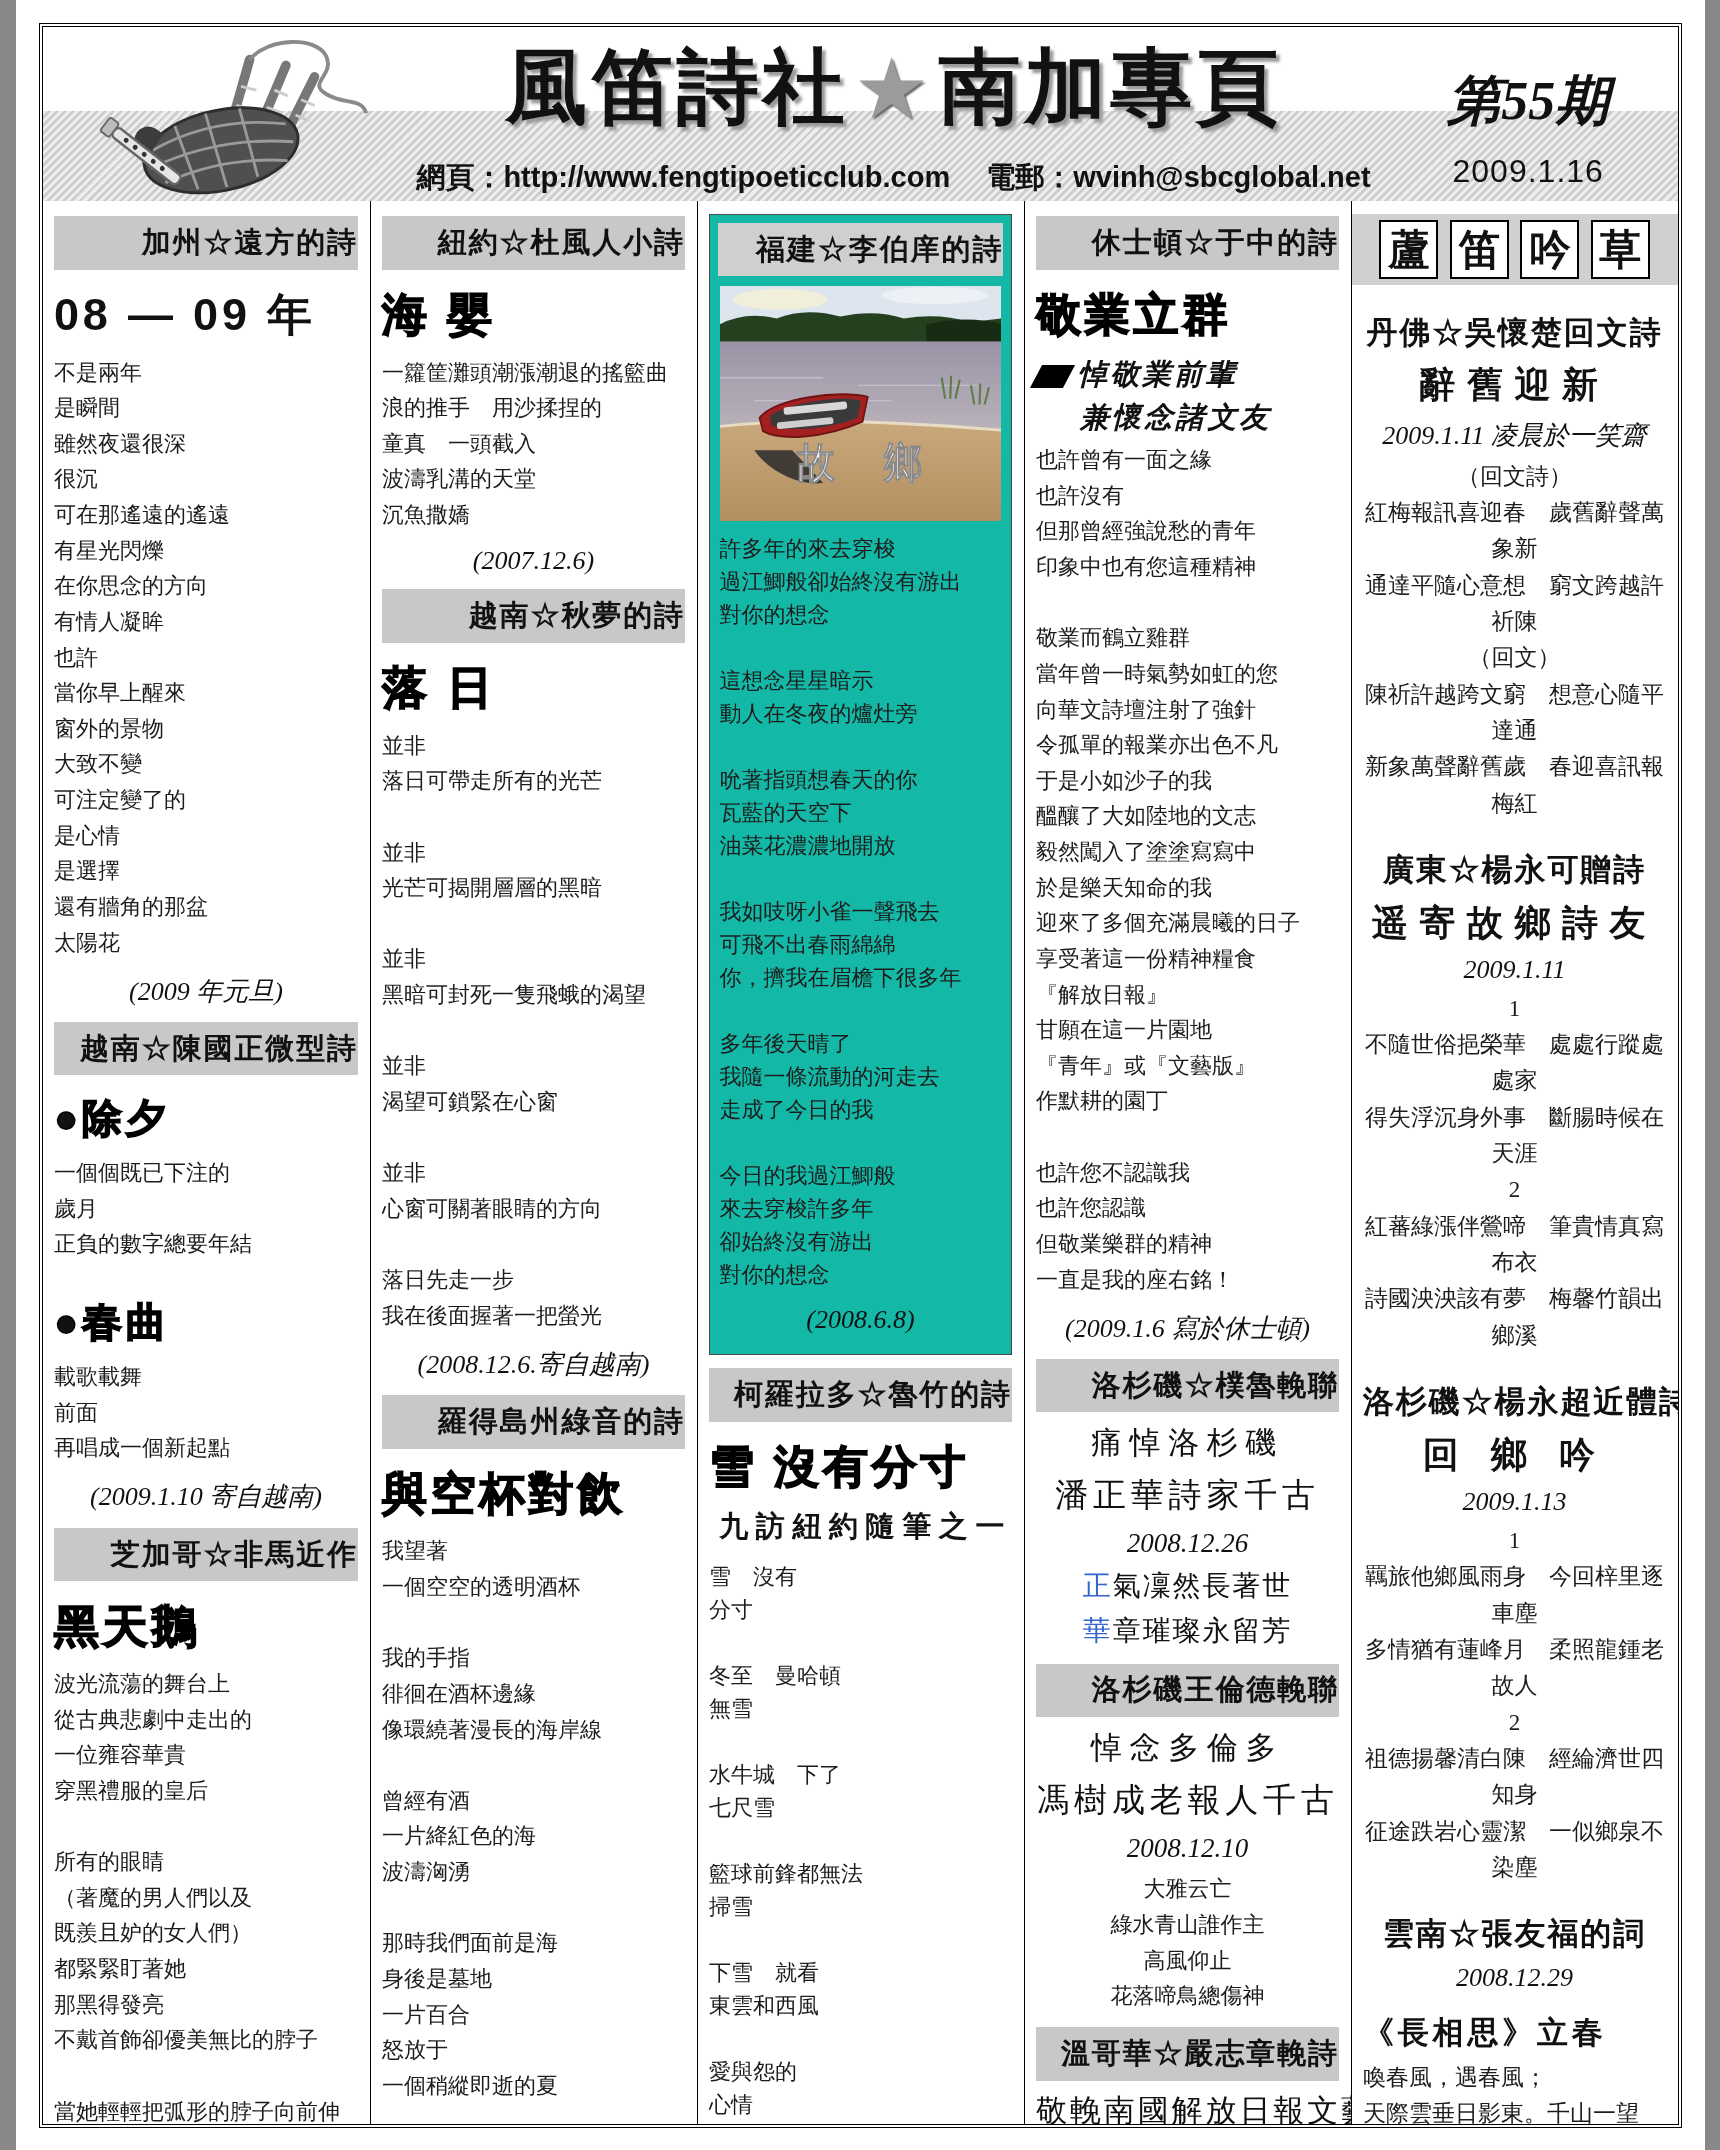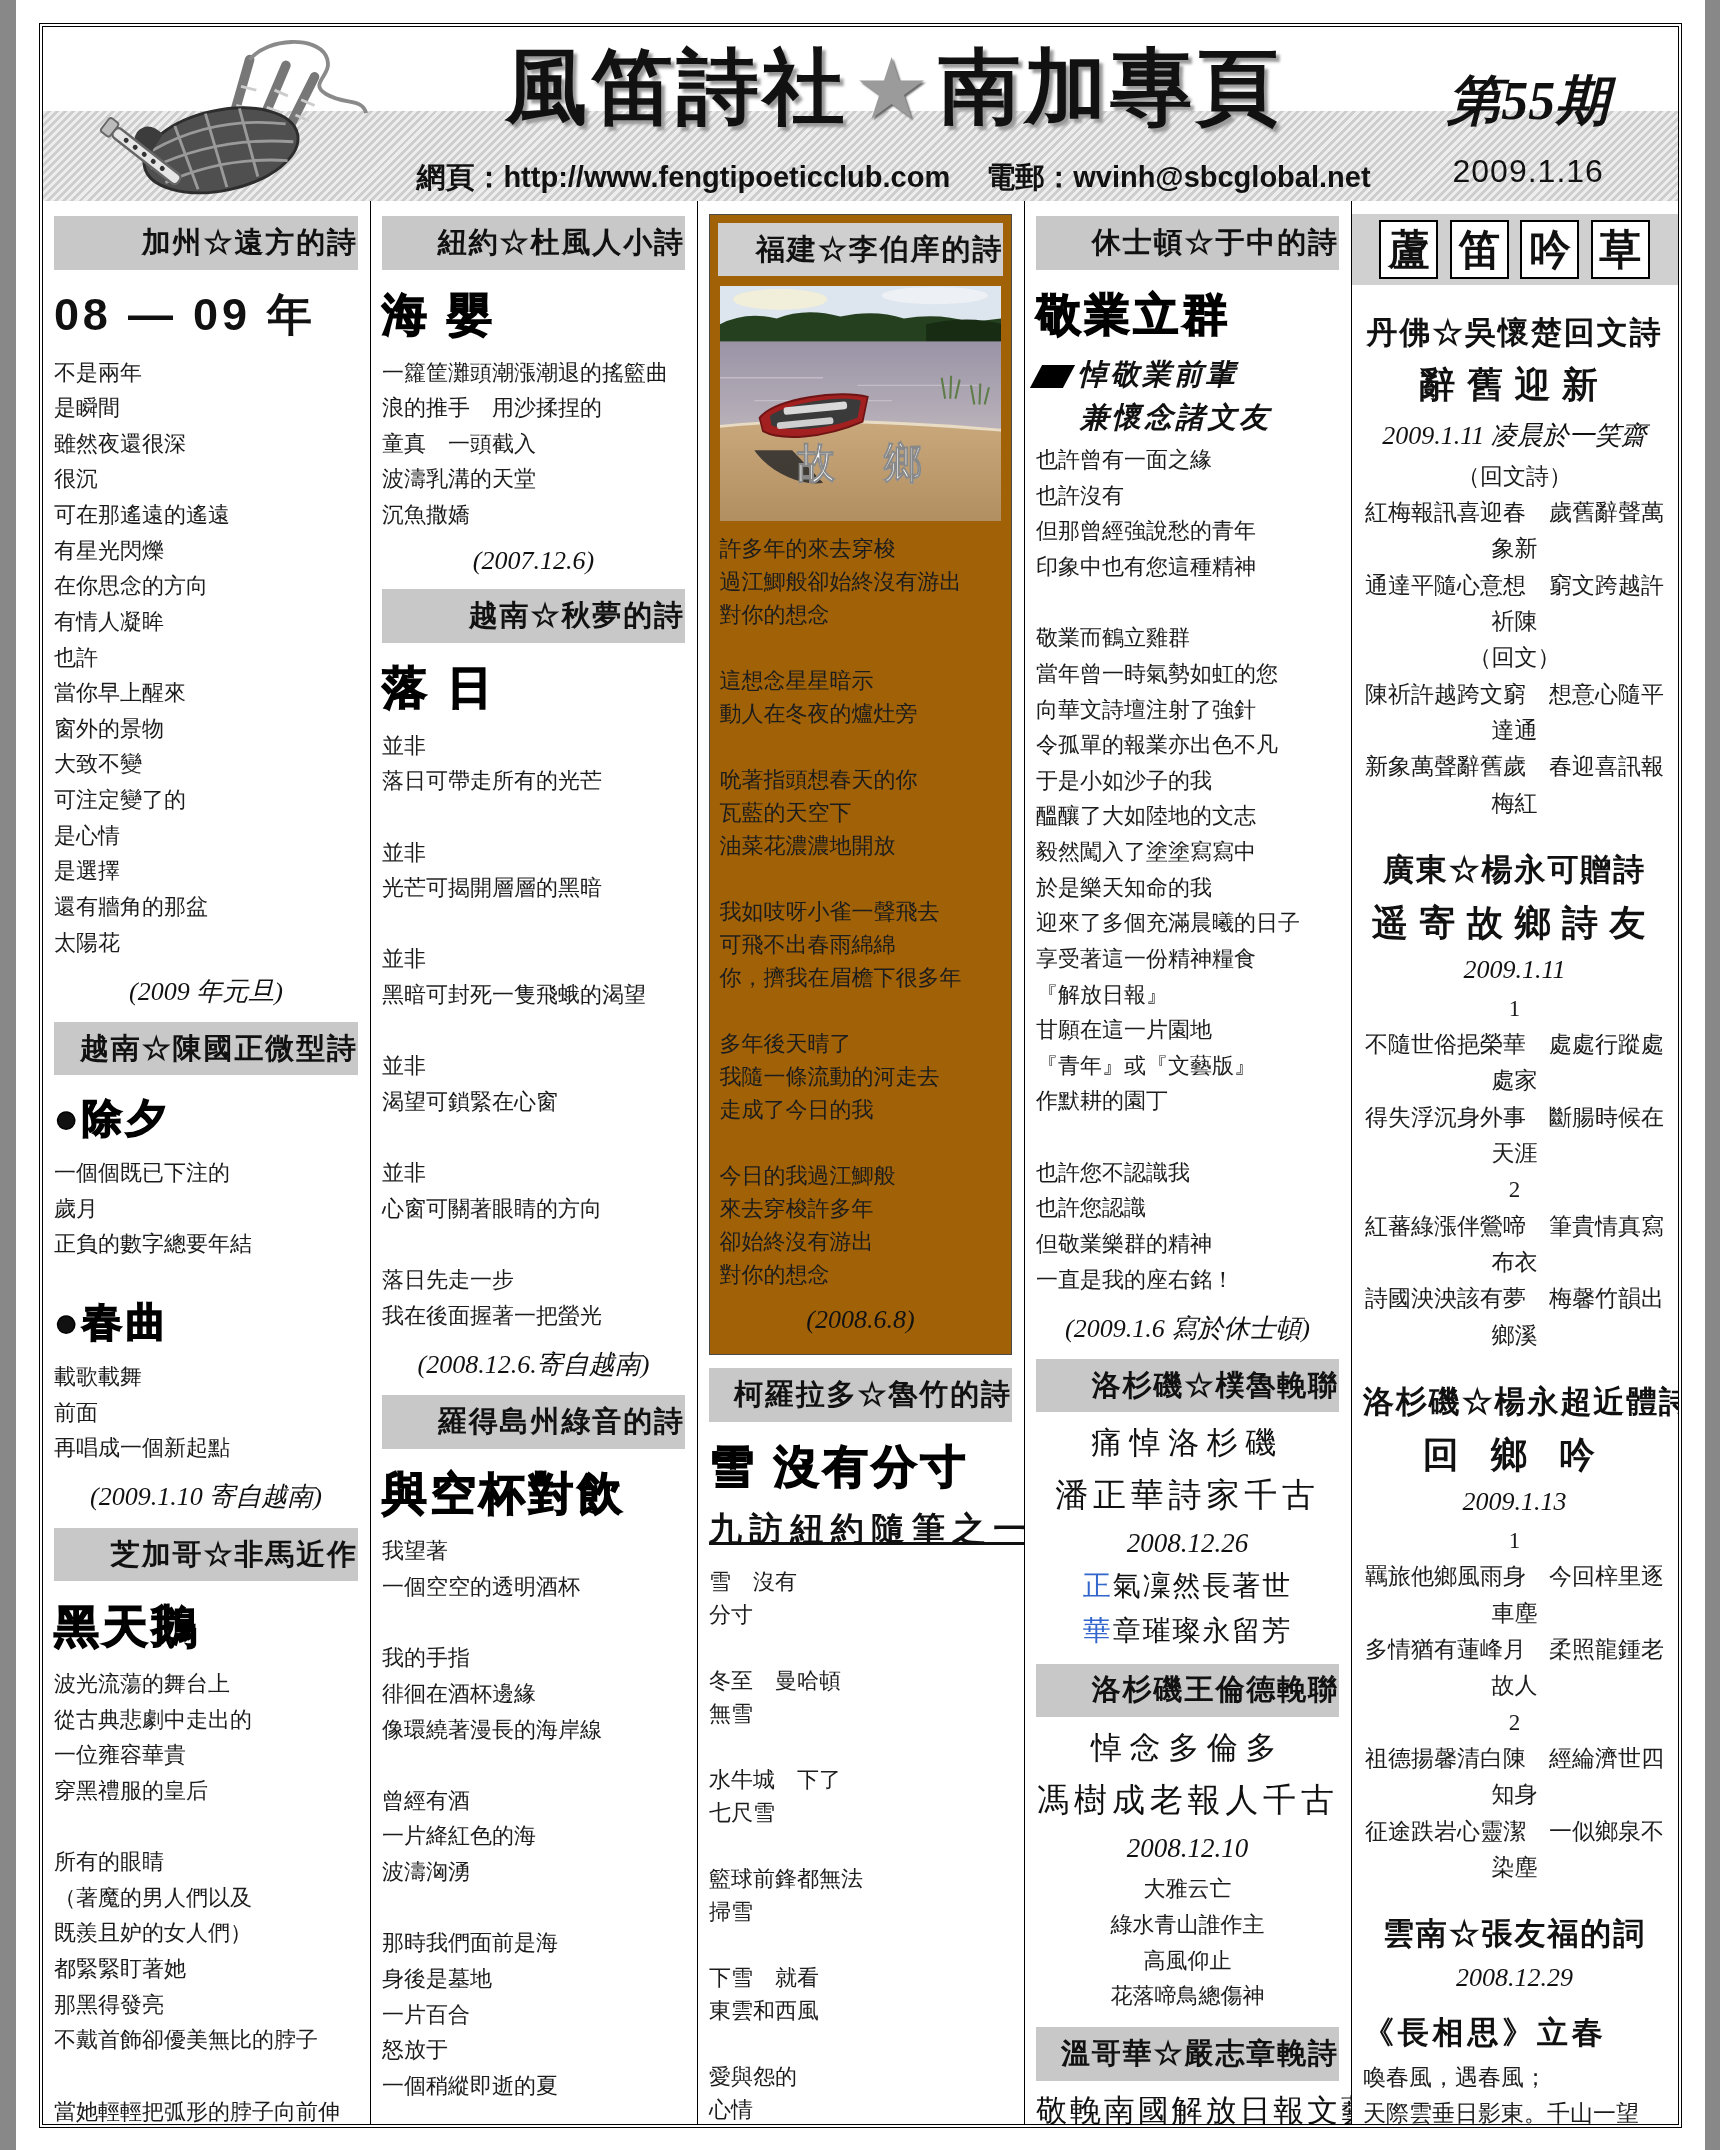--- a/index.html
+++ b/index.html
@@ -31,25 +31,25 @@
        padding:6.7px 0;margin:13.4px 0 9.6px;letter-spacing:1.9px;white-space:nowrap;}
   .ptitle{font-size:45px;font-weight:bold;letter-spacing:3.8px;margin:15.3px 0 9.6px;white-space:nowrap;}
   .heavy{-webkit-text-stroke:1.5px #000;}
   .poem{font-size:22px;line-height:1.62;white-space:pre-line;color:#1c1c1c;
         font-family:"Liberation Serif",serif;}
   .tight{line-height:1.5;}
   .date{font-family:"Liberation Serif",serif;font-style:italic;font-size:26px;
         text-align:center;margin:13.4px 0 9.6px;}
 
   
-  .c3box{background:#a16207;border:1px solid #4a4a4a;padding:0 9.6px 9.6px;margin-top:11.5px;}
+  .c3box{background:#14b8a6;border:1px solid #4a4a4a;padding:0 9.6px 9.6px;margin-top:11.5px;}
   .c3box .bar{margin:7.6px -1.9px 9.6px;background:#cfcfcf;}
   .photo{display:block;width:100%;height:235px;margin:0 0 11.5px;}
-  .subtitle{font-family:"Liberation Serif",serif;font-weight:bold;font-size:33px;
-            letter-spacing:7.6px;text-align:center;margin:3.8px 0 13.4px;white-space:nowrap;text-decoration:underline;}
+  .subtitle{font-family:"Liberation Serif",serif;font-weight:bold;font-size:29px;
+            letter-spacing:7.6px;text-align:right;margin:3.8px 0 13.4px;white-space:nowrap;}
 
   
   .ded{font-family:"Liberation Serif",serif;font-style:italic;font-weight:bold;
        font-size:29px;margin:3.8px 0;letter-spacing:2.9px;}
   .ded.indent{padding-left:44px;}
   .pgram{display:inline-block;width:32.5px;height:23px;background:#000;
          transform:skewX(-28deg);margin-right:9.6px;vertical-align:middle;}
   .eline1{font-family:"Liberation Serif",serif;font-size:31px;text-align:center;
           letter-spacing:7.6px;margin:9.6px 0;white-space:nowrap;}
   .eline2{font-family:"Liberation Serif",serif;font-size:33px;text-align:center;

